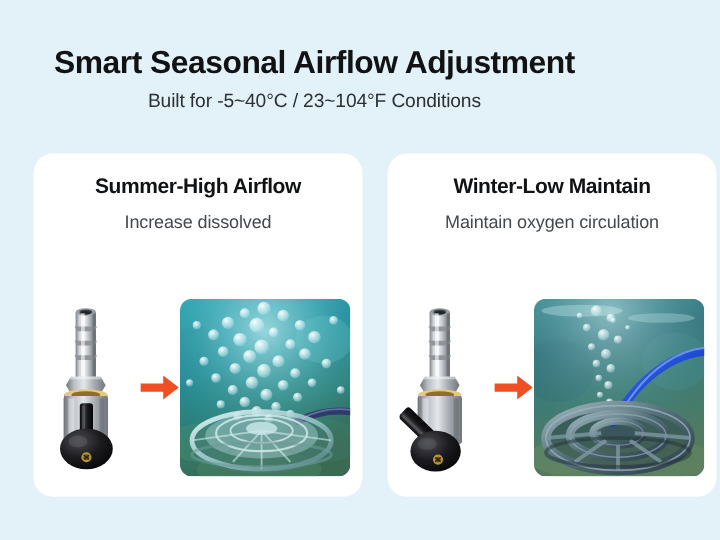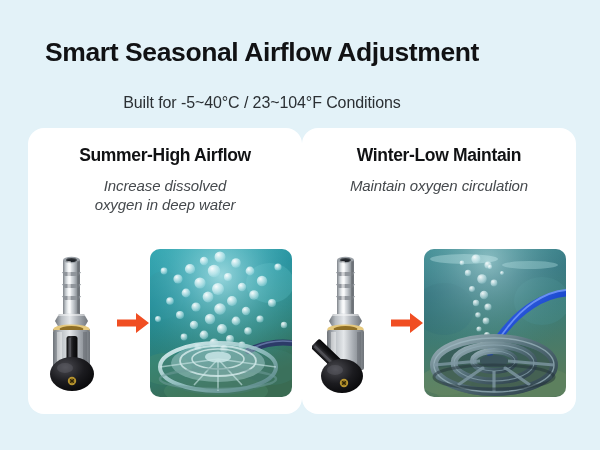--- a/index.html
+++ b/index.html
@@ -14,42 +14,42 @@
   }
   .page { position: relative; width: 524px; height: 450px; }
 
   
   .header { width: 100%; padding-top: 38px; text-align: center; }
   .title {
     font-size: 26.5px; font-weight: bold; color: #111214;
     letter-spacing: -0.4px; line-height: 1.1;
   }
   .subtitle {
-    margin-top: 27px; font-size: 16px; color: #2b3034;
+    margin-top: 9px; font-size: 16px; color: #2b3034;
     letter-spacing: -0.1px;
   }
 
   
   .cards {
     position: absolute; left: 28px; top: 128px;
     width: 544px; height: 286px;
-    display: flex; gap: 0;
+    display: flex; gap: 21px;
   }
   .card {
     flex: 1 1 0; background: #ffffff; border-radius: 16px;
     padding: 17px 10px 0 10px;
     display: flex; flex-direction: column; align-items: center;
   }
   .card-title {
     font-size: 17.5px; font-weight: bold; color: #111214;
     letter-spacing: -0.35px; text-align: center;
   }
   .card-desc {
     margin-top: 10px; font-size: 15px; color: #45494d;
-    text-align: center; line-height: 1.28; letter-spacing: -0.1px; font-style: italic;
+    text-align: center; line-height: 1.28; letter-spacing: -0.1px;
   }
 
   
   .media {
     margin-top: auto; margin-bottom: 16px;
     width: 100%; height: 150px;
     display: flex; align-items: center; justify-content: center;
   }
   .valve-wrap {
     width: 78px; height: 150px; position: relative; flex: 0 0 78px;
@@ -76,21 +76,20 @@
     <div class="title">Smart Seasonal Airflow Adjustment</div>
     <div class="subtitle">Built for -5~40°C / 23~104°F Conditions</div>
   </div>
 
   <div class="cards">
 
     <div class="card">
       <div class="card-title">Summer-High Airflow</div>
       <div class="card-desc">
         <div>Increase dissolved</div>
-        <div>oxygen in deep water</div>
       </div>
 
       <div class="media">
 
         <div class="valve-wrap">
           <svg class="valve-svg" viewBox="0 0 78 150">
             <defs>
               <linearGradient id="chrome1" x1="0" y1="0" x2="1" y2="0">
                 <stop offset="0" stop-color="#7d8288"></stop>
                 <stop offset="0.18" stop-color="#cfd4d8"></stop>

